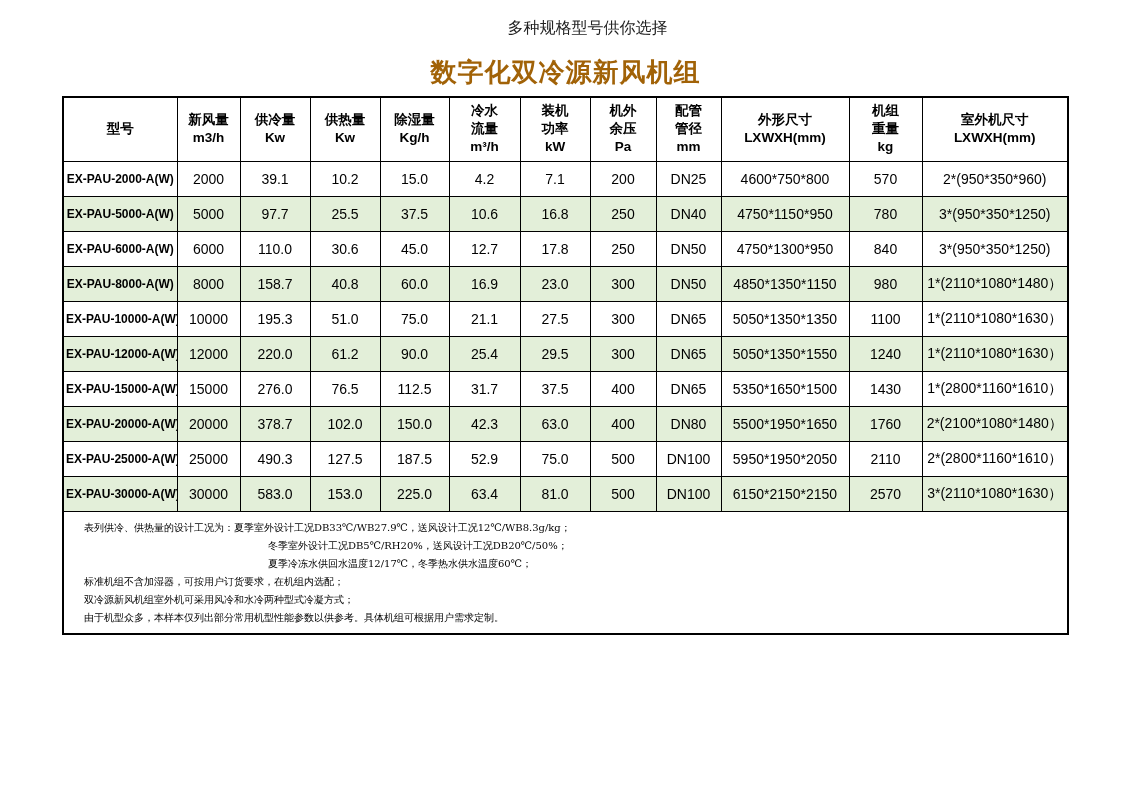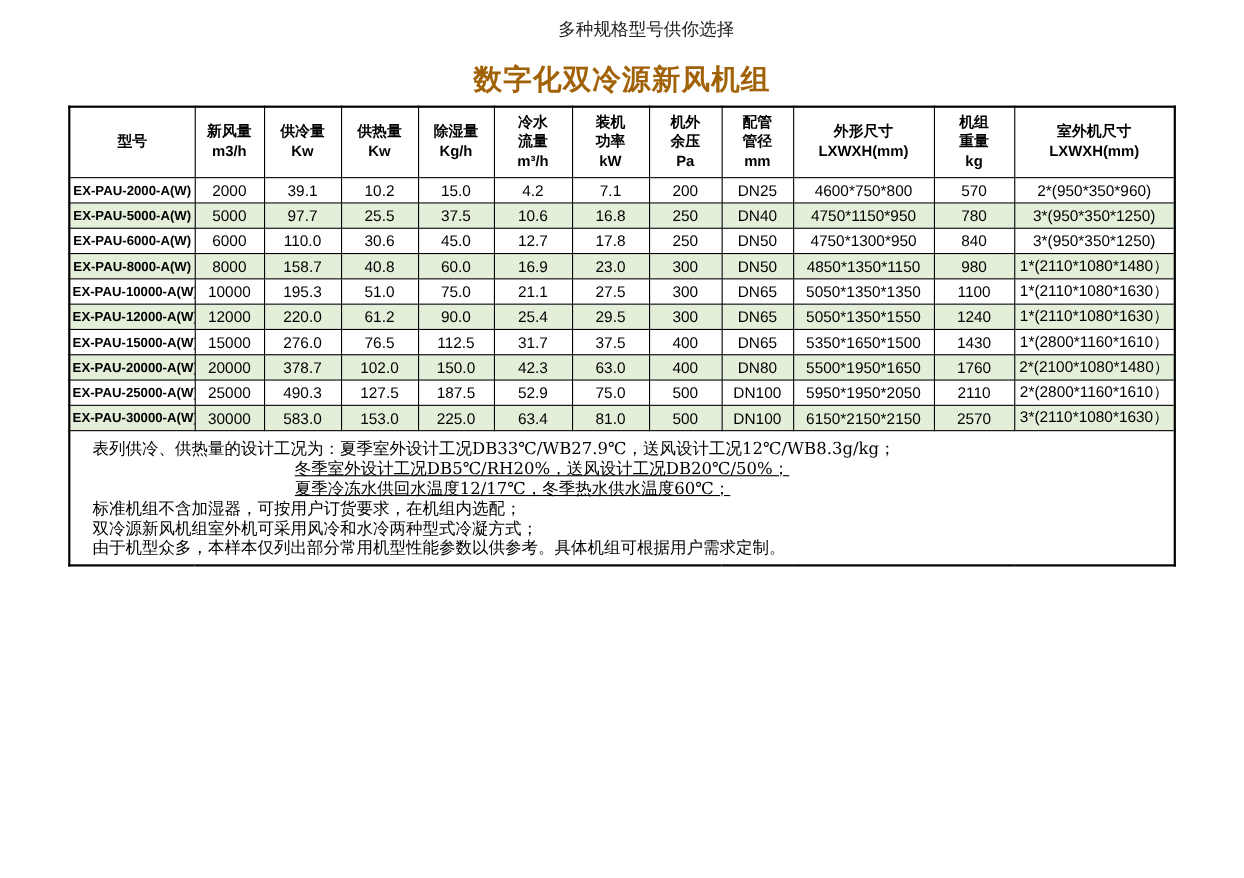--- a/index.html
+++ b/index.html
@@ -52,46 +52,46 @@
     padding: 0 2px;
     overflow: hidden;
   }
   .spec-table thead tr { height: 64px; }
   .spec-table th {
     font-size: 13.5px;
     font-weight: bold;
     line-height: 1.35;
     white-space: pre-line;
   }
-  .spec-table tbody tr { height: 23px; }
+  .spec-table tbody tr { height: 35px; }
   .spec-table td {
     font-size: 14px;
     white-space: nowrap;
   }
   .spec-table td.model {
     font-size: 12px;
     font-weight: bold;
   }
   .spec-table tbody tr.striped td { background: var(--stripe, #e3efd9); }
 
   .spec-table td.notes-cell {
     height: 112px;
     text-align: left;
     vertical-align: top;
     padding: 7px 20px 6px 20px;
     white-space: normal;
     background: #fff;
   }
   .note-line {
     font-family: "DejaVu Serif", serif;
-    font-size: 15px;
+    font-size: 10px;
     line-height: 18px;
     white-space: nowrap;
   }
-  .note-line.indent { padding-left: 184px; text-decoration: underline; }
+  .note-line.indent { padding-left: 184px; }
 </style>
 </head>
 <body>
 
 <div class="page">
 
   <div class="page-subtitle">多种规格型号供你选择</div>
   <div class="section-title">数字化双冷源新风机组</div>
 
   <table class="spec-table">

